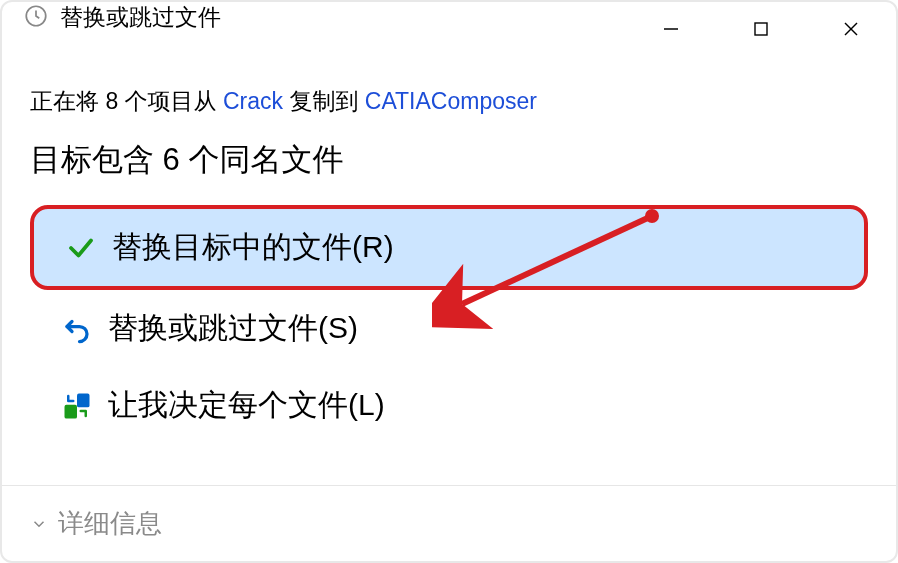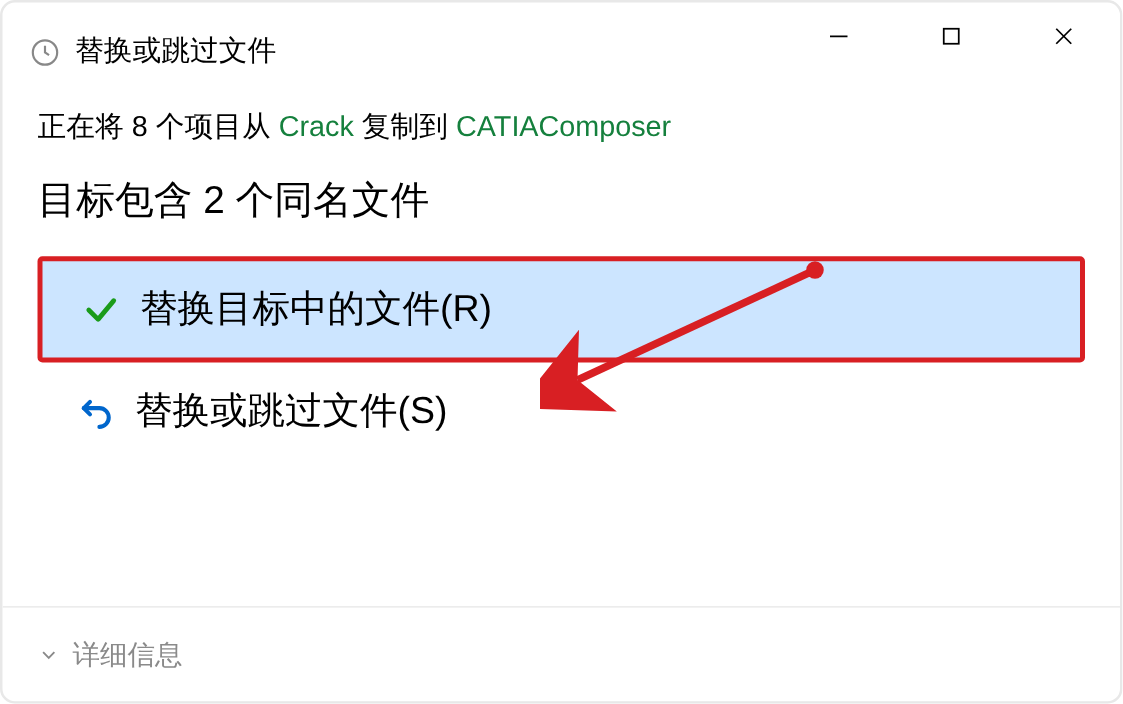--- a/index.html
+++ b/index.html
@@ -6,72 +6,72 @@
     html, body { width: 898px; height: 563px; font-family: "Segoe UI", "Microsoft YaHei", sans-serif; background: #fff; }
     .window {
       width: 100%; height: 100%;
       border: 2px solid #e8e8e8;
       border-radius: 12px;
       overflow: hidden;
       display: flex; flex-direction: column;
     }
     .titlebar {
       height: 54px;
-      display: flex; align-items: flex-end;
+      display: flex; align-items: flex-start;
       padding-left: 20px;
     }
     .titlebar-icon {
       width: 28px; height: 28px;
       display: flex; align-items: center; justify-content: center;
       margin-right: 10px;
       color: #888;
     }
     .title-text { font-size: 23px; color: #000; }
     .win-controls { margin-left: auto; display: flex; }
     .win-btn {
       width: 90px; height: 54px;
       display: flex; align-items: center; justify-content: center;
       font-size: 16px; color: #000;
     }
     .win-btn svg { display: block; }
     .body-area { flex: 1; padding: 30px 28px 0 28px; position: relative; }
     .progress-line { font-size: 23px; color: #000; }
-    .progress-line .link { color: #15803d; text-align: right; }
+    .progress-line .link { color: #1d4ed8; text-align: right; }
     .subhead { font-size: 31px; margin-top: 22px; color: #000; }
     .options { margin-top: 24px; }
     .opt {
       display: flex; align-items: center;
       width: 100%;
       padding: 18px 22px 18px 30px;
       font-size: 30px;
       color: #000;
       cursor: default;
       position: relative;
     }
     .opt .icon { width: 34px; height: 34px; margin-right: 14px; display: flex; align-items: center; justify-content: center; }
     .opt.replace {
       background: #cce5ff;
       border: 4px solid #d81f23;
-      border-radius: 4px;
+      border-radius: 18px;
     }
     .arrow {
       position: absolute;
       top: 150px; left: 430px;
       width: 230px; height: 130px;
       pointer-events: none;
     }
     .footer {
       height: 76px;
       border-top: 1px solid #e6e6e6;
       display: flex; align-items: center;
       padding-left: 28px;
     }
     .details {
       display: flex; align-items: center;
-      font-size: 22px; color: #8a8a8a;
+      font-size: 26px; color: #8a8a8a;
     }
     .details .chev { margin-right: 10px; display: flex; }
   </style>
 </head>
 <body>
 
 <div class="window">
   <div class="titlebar">
     <span class="titlebar-icon">
       <svg viewBox="0 0 24 24" width="26" height="26" fill="none" stroke="#888" stroke-width="1.6">
@@ -98,39 +98,50 @@
           </svg>
       </div>
     </div>
   </div>
 
   <div class="body-area">
     <div class="progress-line">
       <span>正在将 8 个项目从 </span><span class="link">Crack</span><span> 复制到 </span><span class="link">CATIAComposer</span>
     </div>
 
-    <div class="subhead">目标包含 2 个同名文件</div>
+    <div class="subhead">目标包含 6 个同名文件</div>
 
     <div class="options">
       <div class="opt replace">
         <span class="icon">
           <svg viewBox="0 0 24 24" width="30" height="30" fill="none" stroke="#1a9b1a" stroke-width="3" stroke-linecap="round" stroke-linejoin="round">
               <polyline points="4 12 10 18 20 6"></polyline>
             </svg>
         </span>
         <span>替换目标中的文件(R)</span>
       </div>
       <div class="opt">
         <span class="icon">
           <svg viewBox="0 0 24 24" width="30" height="30" fill="none" stroke="#0066cc" stroke-width="2.6" stroke-linecap="round" stroke-linejoin="round">
               <path d="M4 10h10a6 6 0 0 1 0 12"></path>
               <polyline points="8 6 4 10 8 14"></polyline>
             </svg>
         </span>
         <span>替换或跳过文件(S)</span>
+      </div>
+      <div class="opt">
+        <span class="icon">
+          <svg viewBox="0 0 24 24" width="30" height="30">
+              <rect x="2" y="11" width="10" height="11" rx="1.5" fill="#1a9b1a"></rect>
+              <rect x="12" y="2" width="10" height="11" rx="1.5" fill="#0066cc"></rect>
+              <path d="M9 8 L5 8 L5 4" fill="none" stroke="#0066cc" stroke-width="2" stroke-linecap="round" stroke-linejoin="round"></path>
+              <path d="M15 16 L19 16 L19 20" fill="none" stroke="#1a9b1a" stroke-width="2" stroke-linecap="round" stroke-linejoin="round"></path>
+            </svg>
+        </span>
+        <span>让我决定每个文件(L)</span>
       </div>
     </div>
 
     <svg class="arrow" viewBox="0 0 230 130">
       <defs>
         <marker id="ah" markerWidth="12" markerHeight="12" refX="3" refY="6" orient="auto">
           <path d="M0,0 L12,6 L0,12 L3,6 Z" fill="#d81f23"></path>
         </marker>
       </defs>
       <circle cx="220" cy="10" r="7" fill="#d81f23"></circle>

